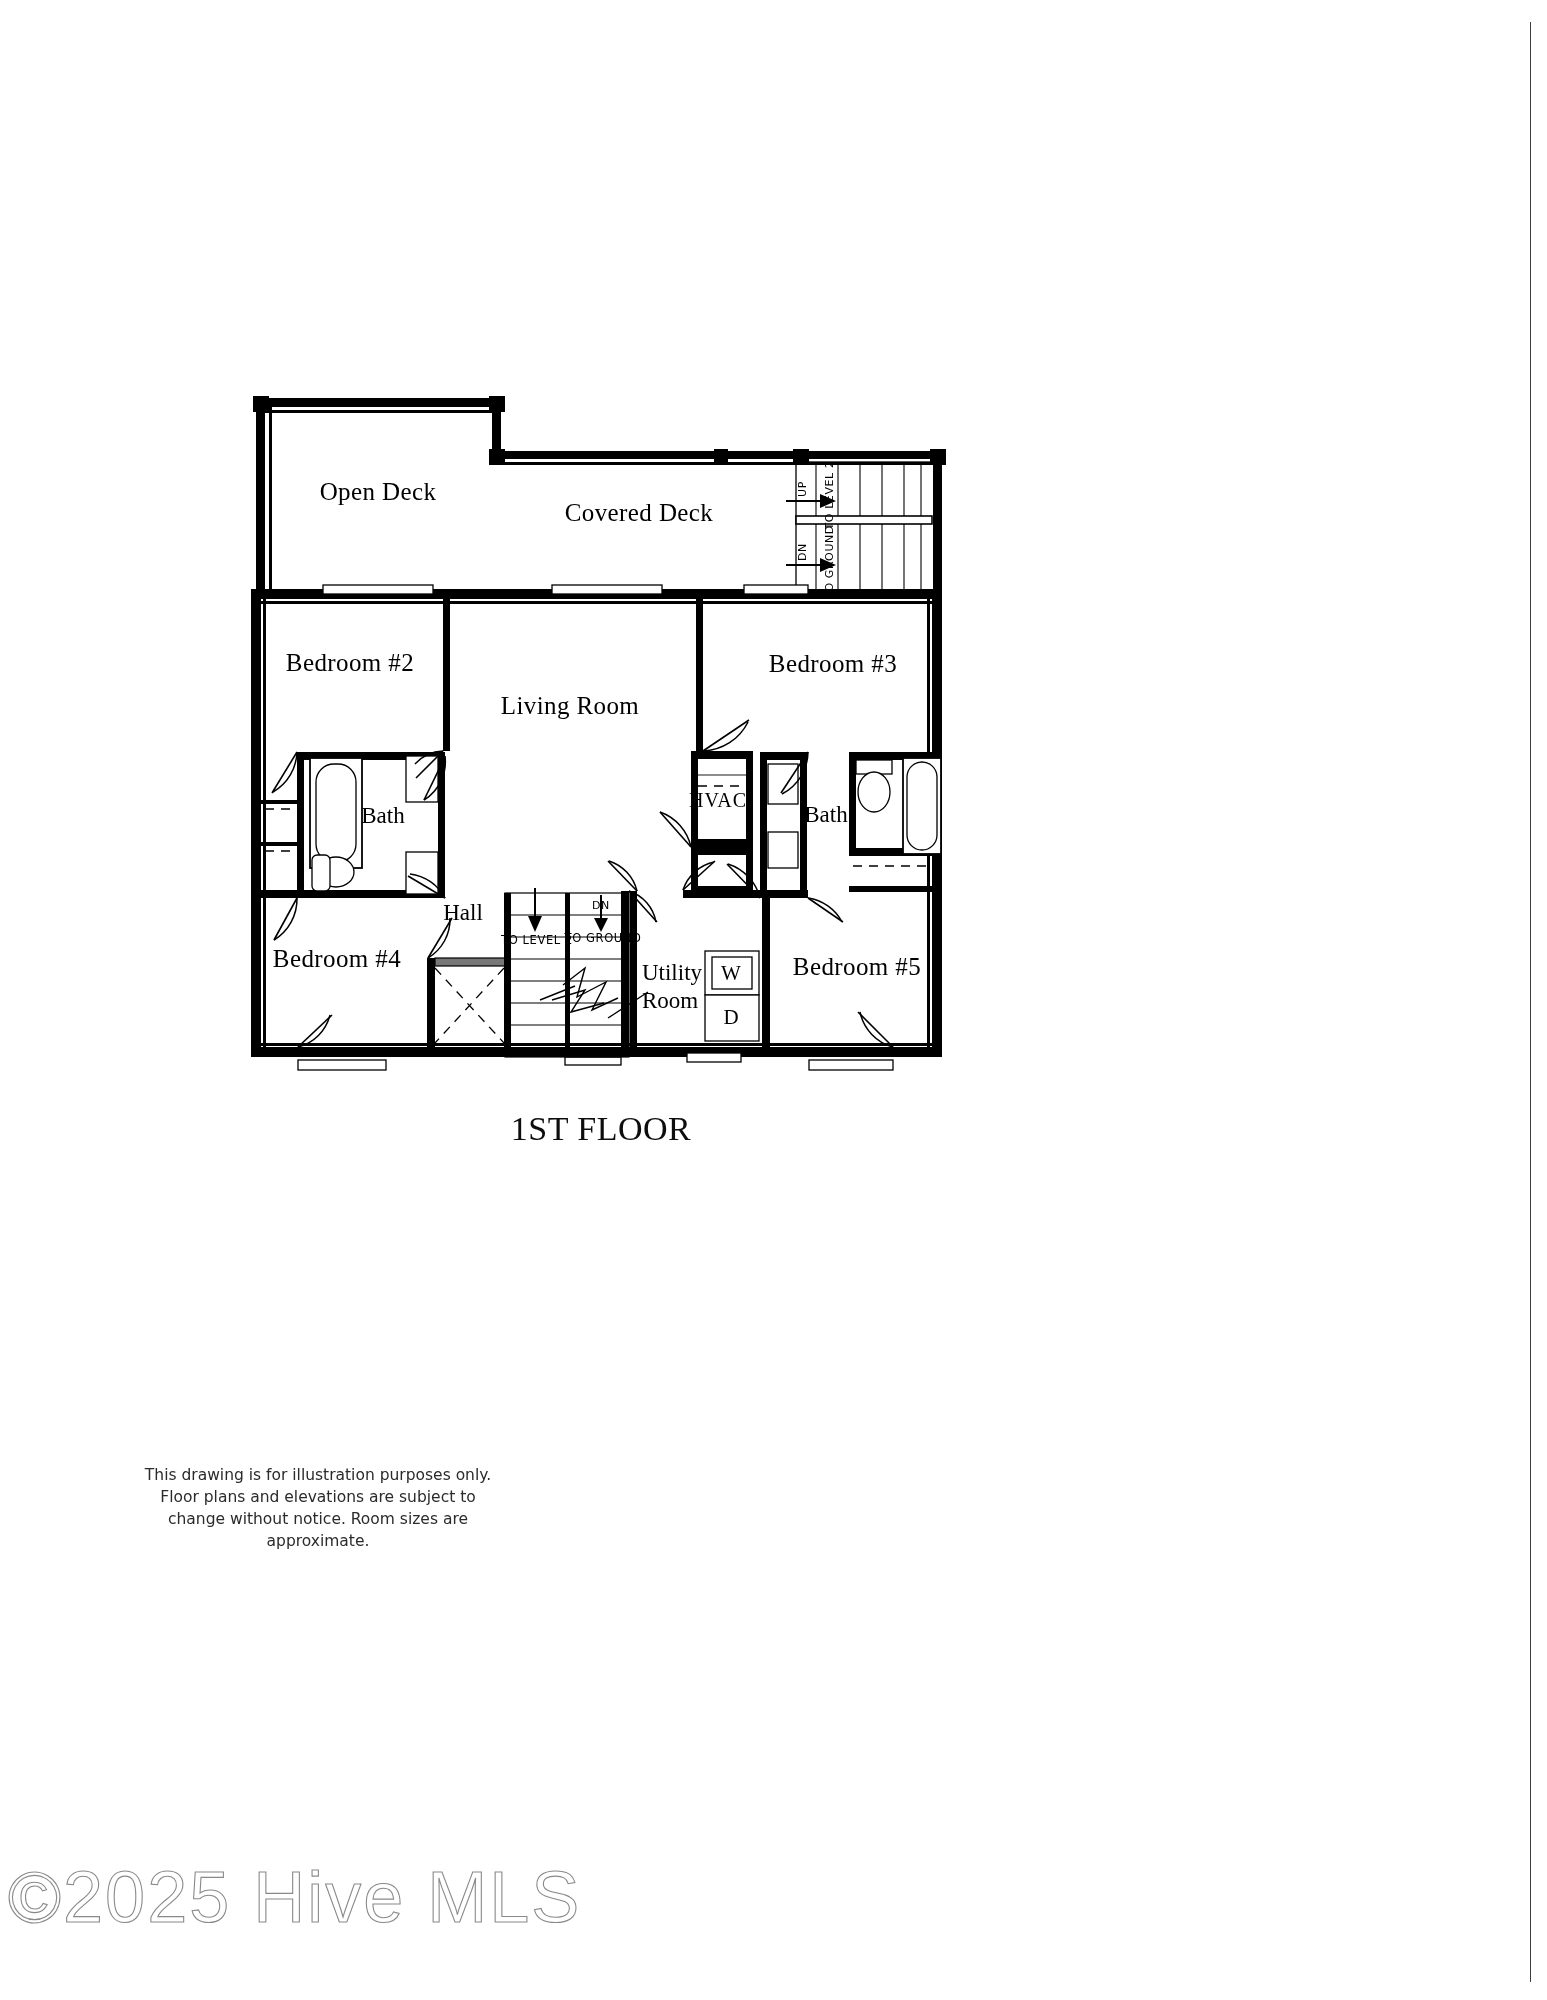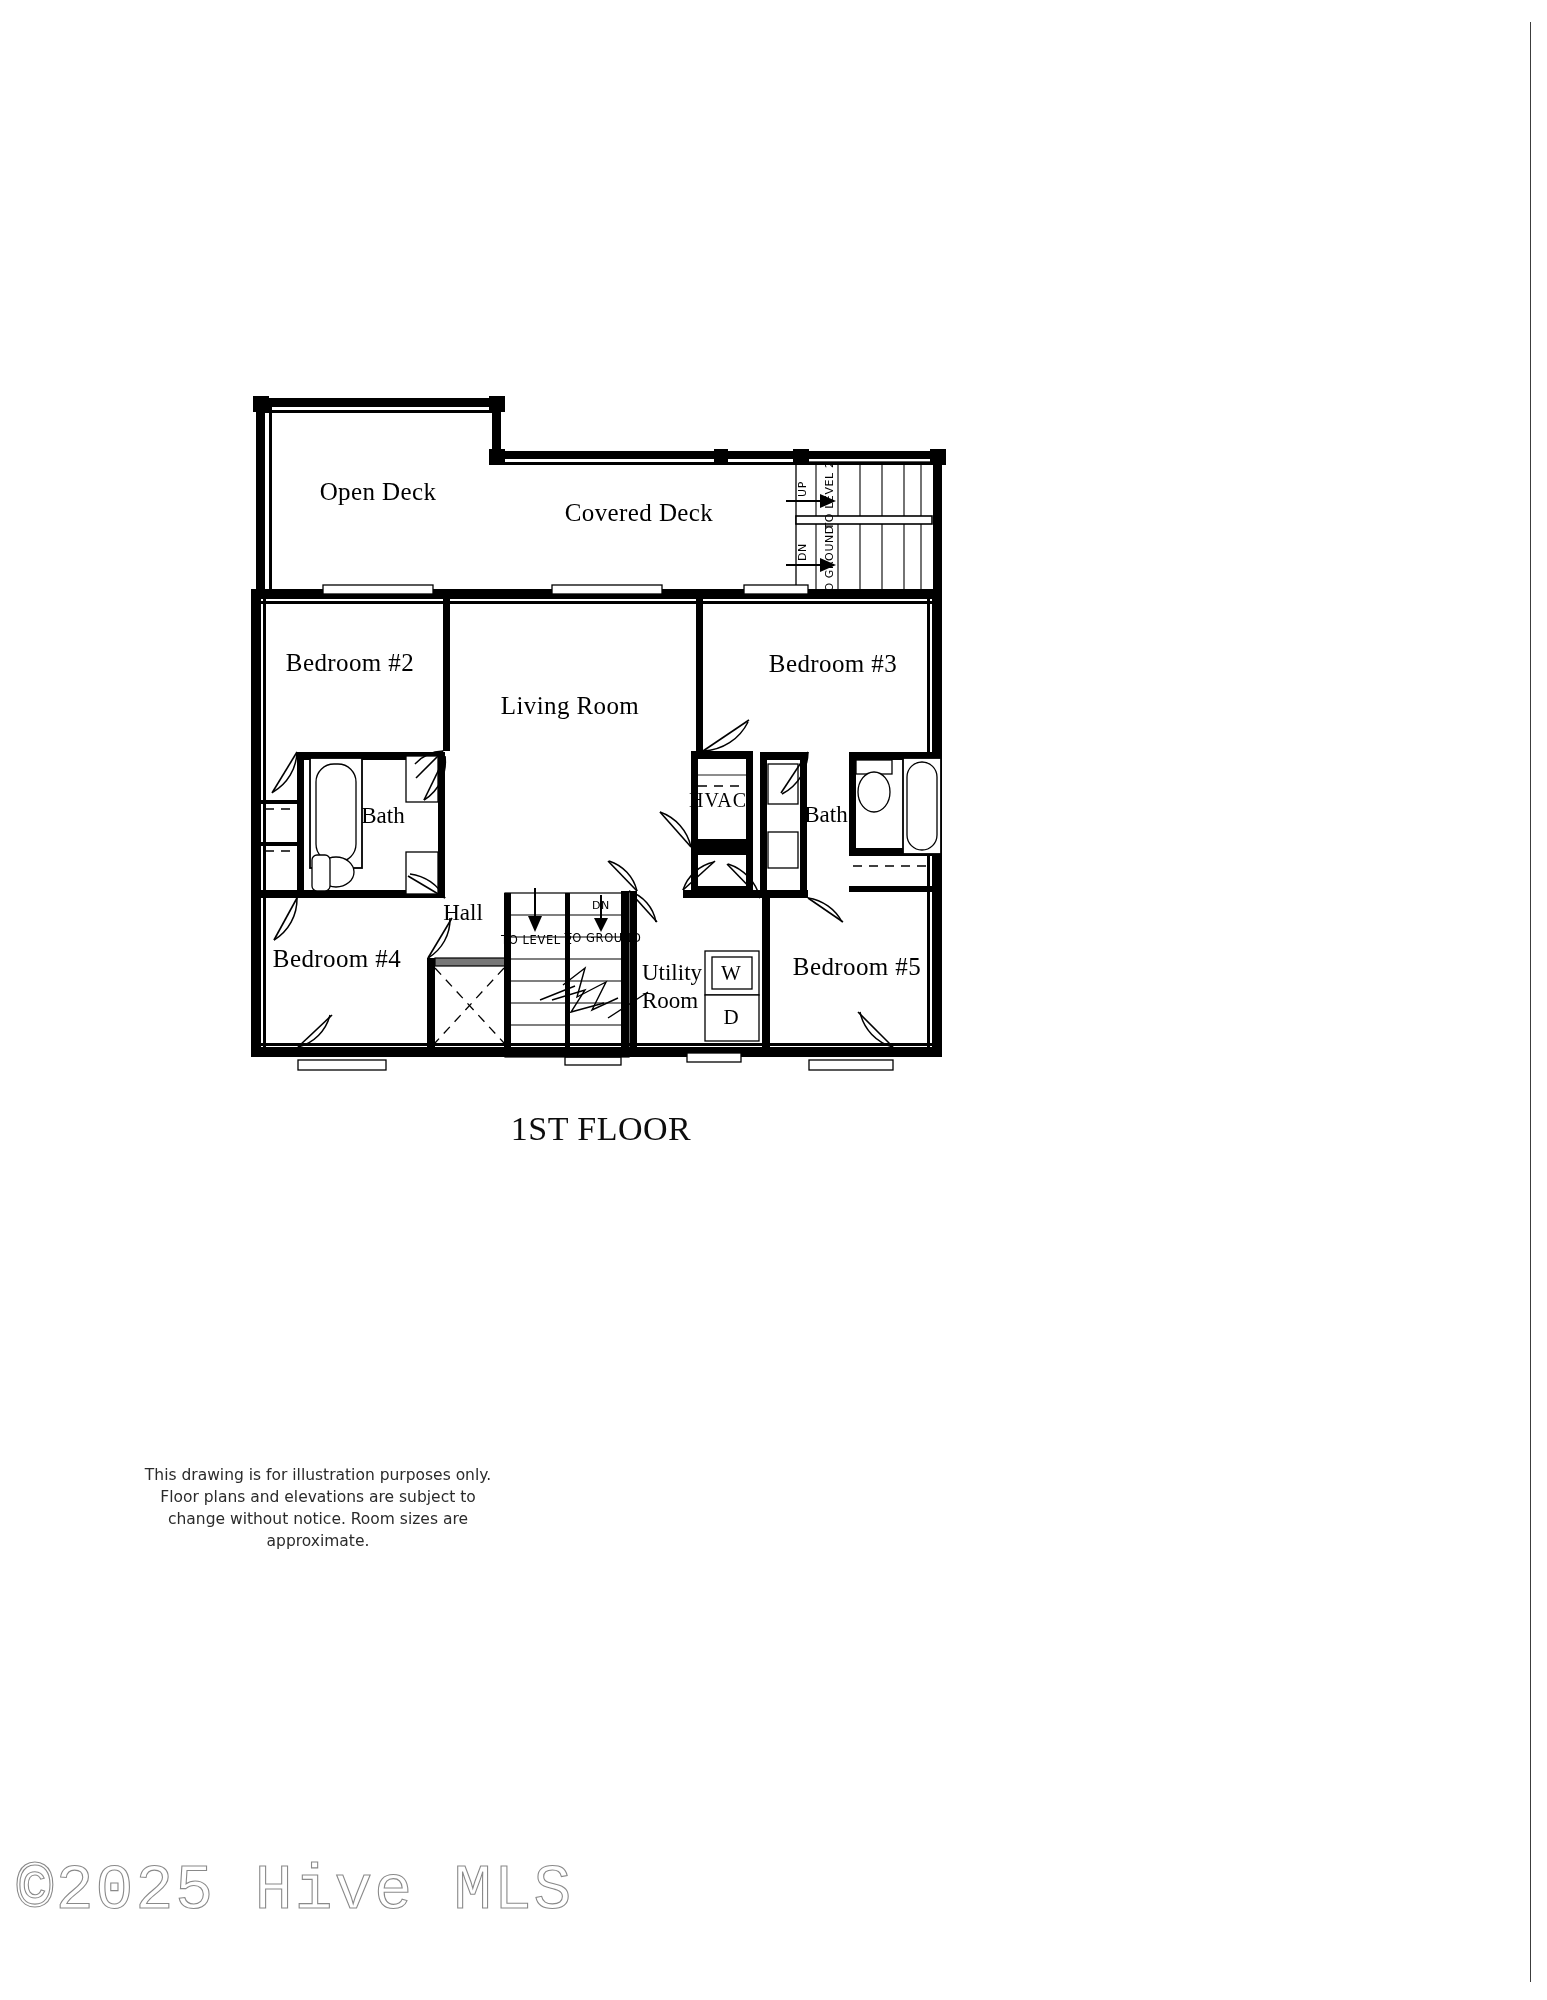--- a/index.html
+++ b/index.html
@@ -89,24 +89,24 @@
     width: 360px;
     text-align: center;
     font-family: "DejaVu Sans", sans-serif;
     font-size: 15.5px;
     line-height: 1.42;
     color: #2b2b2b;
     margin-left: 20px;
   }
   #watermark {
     position: absolute;
-    left: 16px;
+    left: 8px;
     top: 1856px;
-    font-family: Liberation Mono, monospace;
-    font-size: 63px;
+    font-family: Liberation Sans, sans-serif;
+    font-size: 72px;
     letter-spacing: 2px;
     color: transparent;
     -webkit-text-stroke: 1.1px rgba(40,40,40,0.55);
     white-space: nowrap;
   }
   #edge-artifact {
     position: absolute;
     left: 1530px;
     top: 22px;
     width: 1px;

